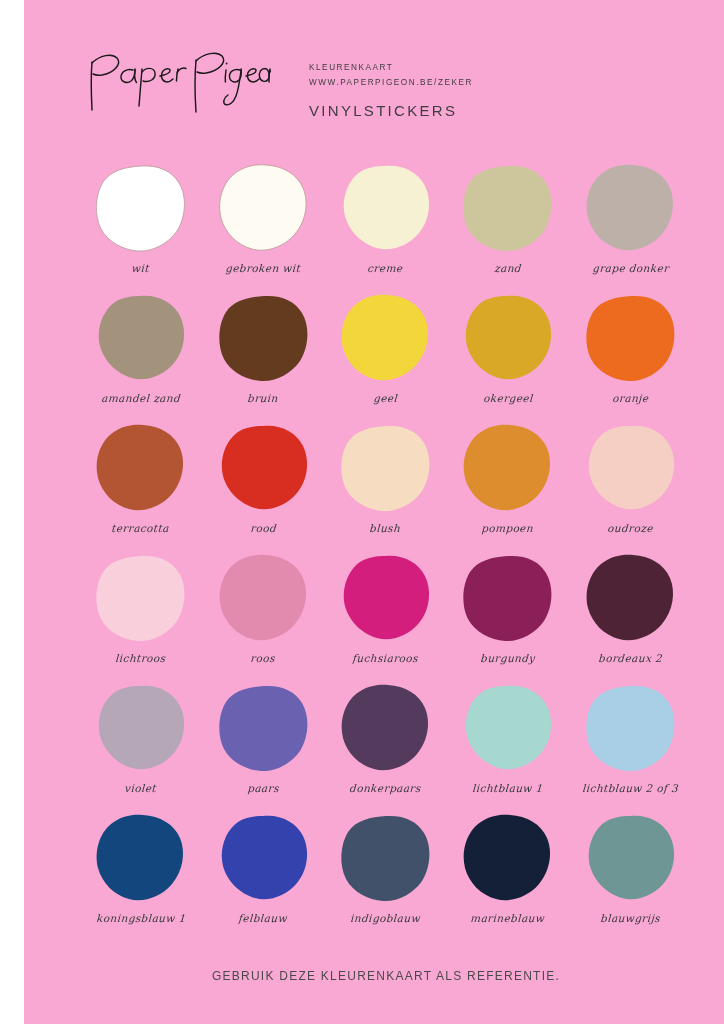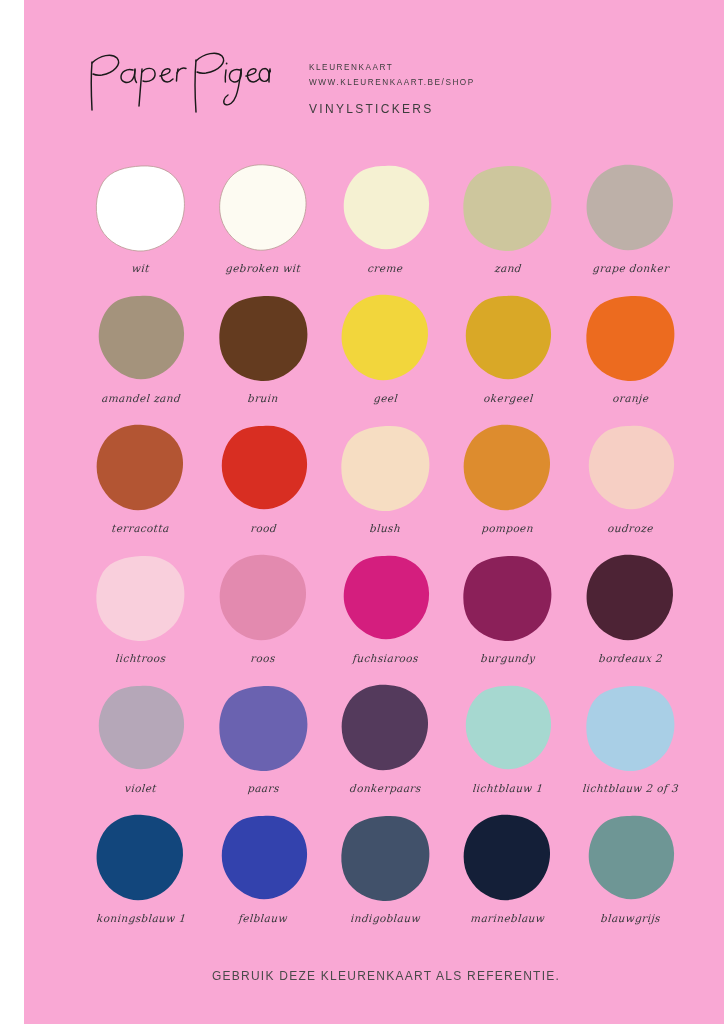--- a/index.html
+++ b/index.html
@@ -36,21 +36,21 @@
   .meta-line {
     font-size: 8.2px;
     letter-spacing: 1.55px;
     color: #3d3d3d;
     line-height: 15px;
     white-space: nowrap;
   }
   .header-product {
     position: absolute;
     left: 285px; top: 102px;
-    font-size: 12px;
+    font-size: 15px;
     letter-spacing: 2.3px;
     color: #3d3d3d;
     white-space: nowrap;
   }
 
   
   .grid {
     position: absolute;
     left: 56px; top: 163px;
     width: 612px;
@@ -136,21 +136,21 @@
 
         <path d="M179 24.5 C175 24.5 172.5 28.5 173.5 33 C174.5 37.5 179.5 38.8 182 35.5 C184.4 32.3 183 25 179 24.5"></path>
 
         <path d="M184 25 C183 30 182.6 34 183 38"></path>
         <path d="M183.2 29 C185.5 24.6 190 23 192 26 C193.4 28.2 192.6 33 192.4 38"></path>
       </svg>
     </div>
 
     <div class="header-meta">
       <div class="meta-line">KLEURENKAART</div>
-      <div class="meta-line">WWW.KLEURENKAART.BE/SHOP</div>
+      <div class="meta-line">WWW.PAPERPIGEON.BE/ZEKER</div>
     </div>
 
     <div class="header-product">VINYLSTICKERS</div>
   </div>
 
   <div class="grid">
       <div class="cell">
         <div class="blob-wrap">
           <svg class="blob" viewBox="0 0 96 92">
             <path d="M48 3 C66 2 79 8 86 20 C94 33 93 54 84 68 C75 81 59 89 45 88 C30 87 15 79 8 66 C1 52 2 32 10 19 C18 7 33 4 48 3 Z" fill="#ffffff" stroke="#b79a93" stroke-width="0.8"></path>

